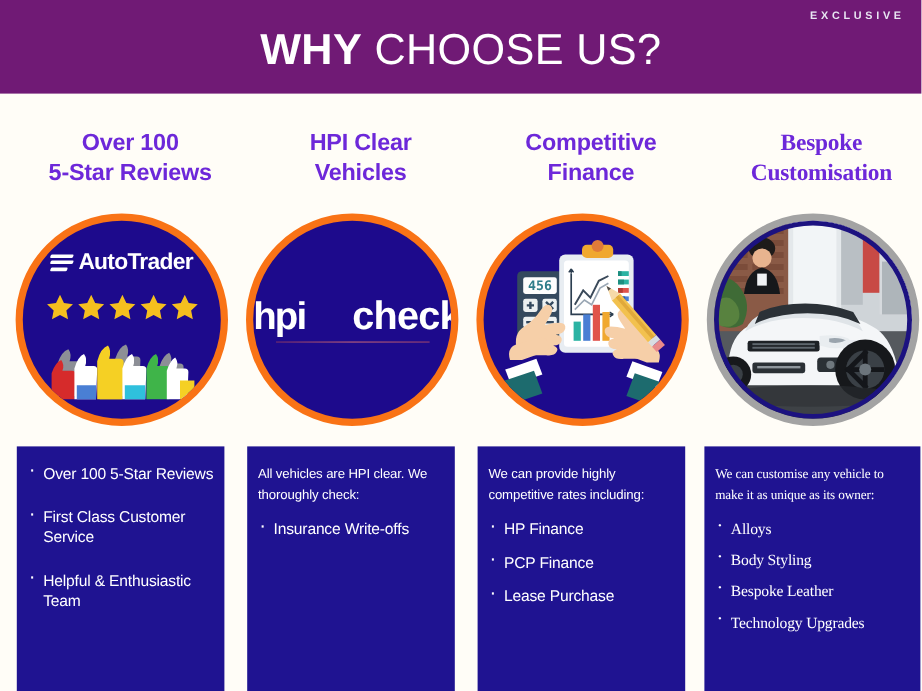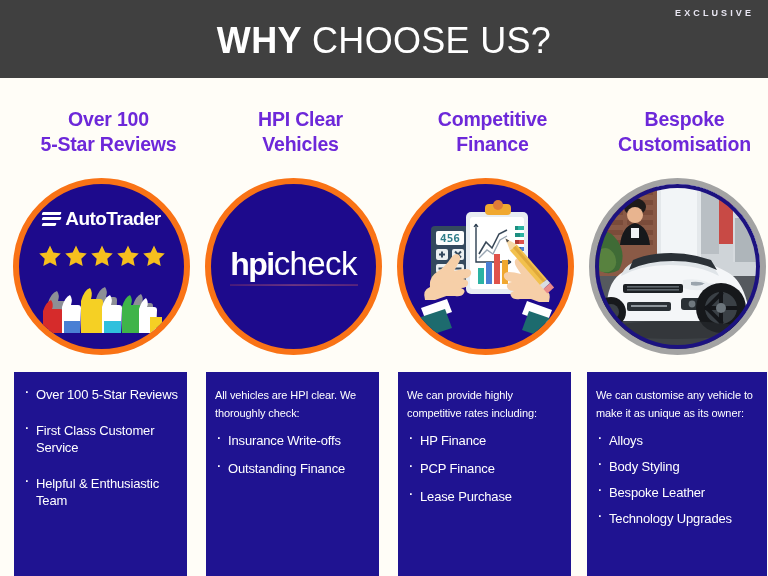--- a/index.html
+++ b/index.html
@@ -7,42 +7,42 @@
     width: 768px; height: 576px;
     overflow: hidden;
     background: #fffffa;
     font-family: "Liberation Sans", sans-serif;
   }
   .page { position: relative; width: 768px; height: 576px; background: #fffdf7; }
 
   
   .header {
     position: absolute; left: 0; top: 0; width: 768px; height: 78px;
-    background: #404040;
+    background: #701a75;
   }
   .exclusive {
     position: absolute; right: 14px; top: 8px;
     color: #e8e6f2; font-size: 9px; font-weight: bold;
     letter-spacing: 3.1px;
   }
   .title {
     position: absolute; left: 0; top: 20px; width: 768px;
     text-align: center; color: #ffffff;
     font-size: 36px; letter-spacing: 0.3px; white-space: nowrap;
   }
   .title .strong { font-weight: bold; }
   .title .light { font-weight: normal; }
 
   
   .cols { position: absolute; left: 0; top: 78px; width: 768px; height: 498px; }
   .col { position: absolute; top: 0; width: 192px; height: 498px; }
   .col.c0 { left: 0px; }
   .col.c1 { left: 192px; }
   .col.c2 { left: 384px; }
-  .col.c3 { left: 576px; }
+  .col.c3 { left: 576px; font-family: Liberation Serif, serif; }
 
   .col-head {
     position: absolute; top: 29px; left: 0; width: 192px;
     text-align: center; color: #6d28d9;
     font-size: 19.5px; font-weight: bold; line-height: 25px;
     letter-spacing: -0.2px;
     padding-left: 25px;
   }
 
   
@@ -93,21 +93,21 @@
     top: 93px; width: 124px; height: 56px;
   }
 
   
   .hpi {
     position: absolute; left: 0; right: 0; top: 50%;
     transform: translateY(-54%);
     text-align: center; color: #fff; white-space: nowrap;
   }
   .hpi .b { font-weight: bold; font-size: 32px; letter-spacing: -1.5px; }
-  .hpi .l { font-weight: 400; font-size: 33px; letter-spacing: -0.6px; }
+  .hpi .l { font-weight: 700; font-size: 33px; letter-spacing: -0.6px; padding-left: 39px; }
   .hpi-rule {
     width: 128px; height: 1.6px; margin: 2px auto 0;
     background: linear-gradient(90deg,#6f2a6b,#b05a7a,#8a3a70);
   }
 
   
   .fin { position: absolute; inset: 0; }
 
   
   .carphoto { position: absolute; inset: 0; }
@@ -236,21 +236,20 @@
             <span class="b">hpi</span><span class="l">check</span>
             <div class="hpi-rule"></div>
           </div>
         </div>
       </div>
 
       <div class="tbox">
         <div class="intro">All vehicles are HPI clear. We thoroughly check:</div>
         <ul class="blist">
           <li>Insurance Write-offs</li>
-          <li>Outstanding Finance</li>
         </ul>
       </div>
     </div>
 
     <div class="col c2">
       <div class="col-head">
         <span>Competitive</span><br>
         <span>Finance</span>
       </div>
 

